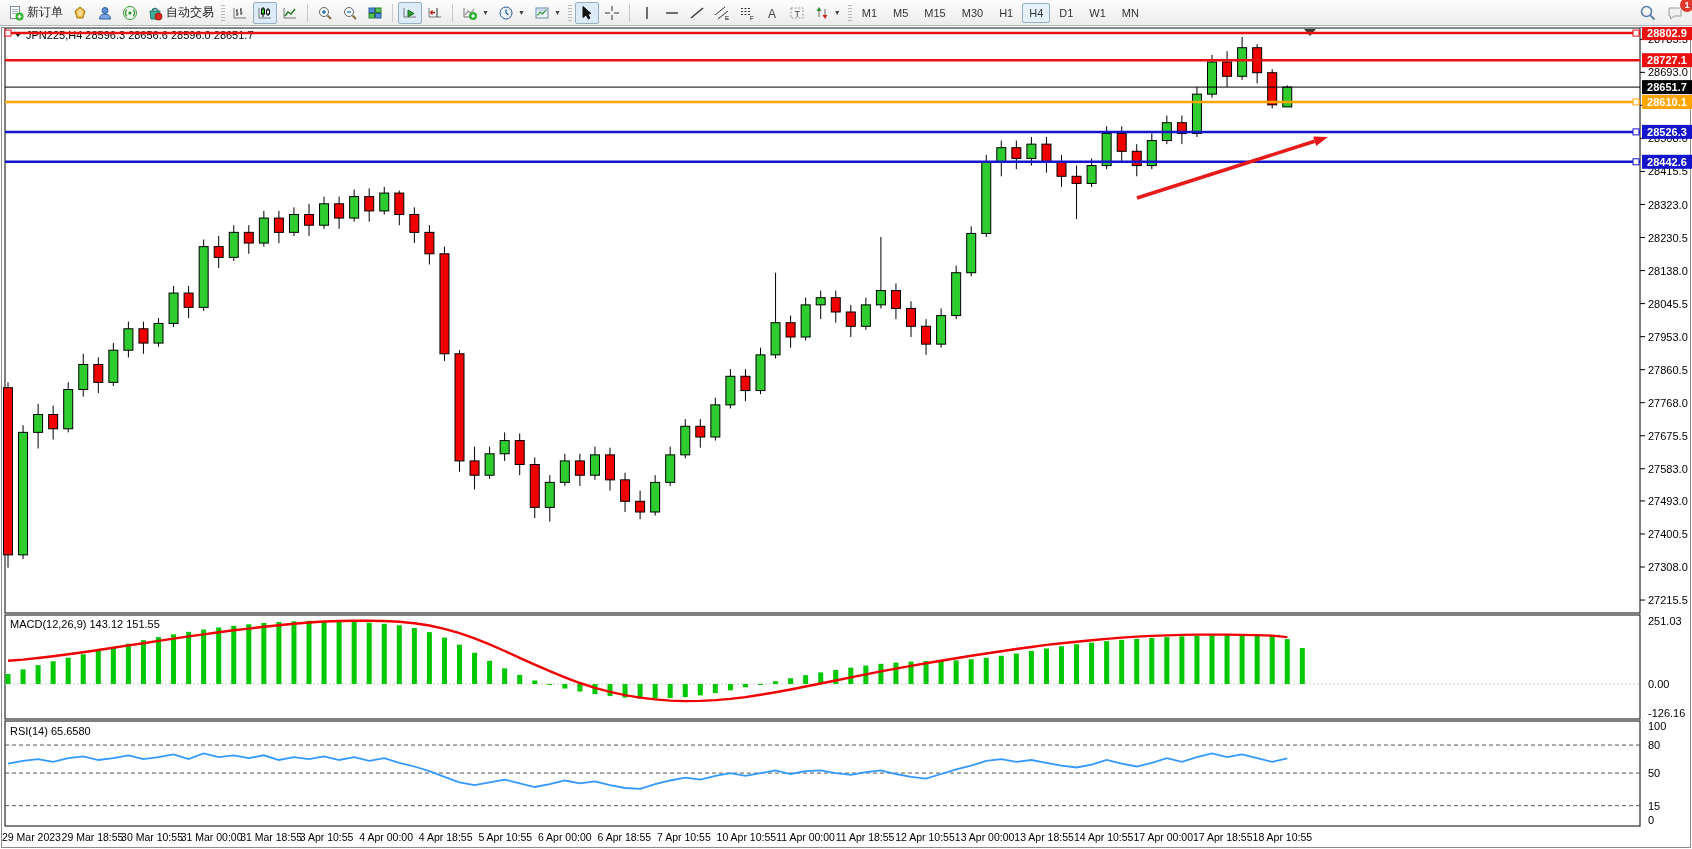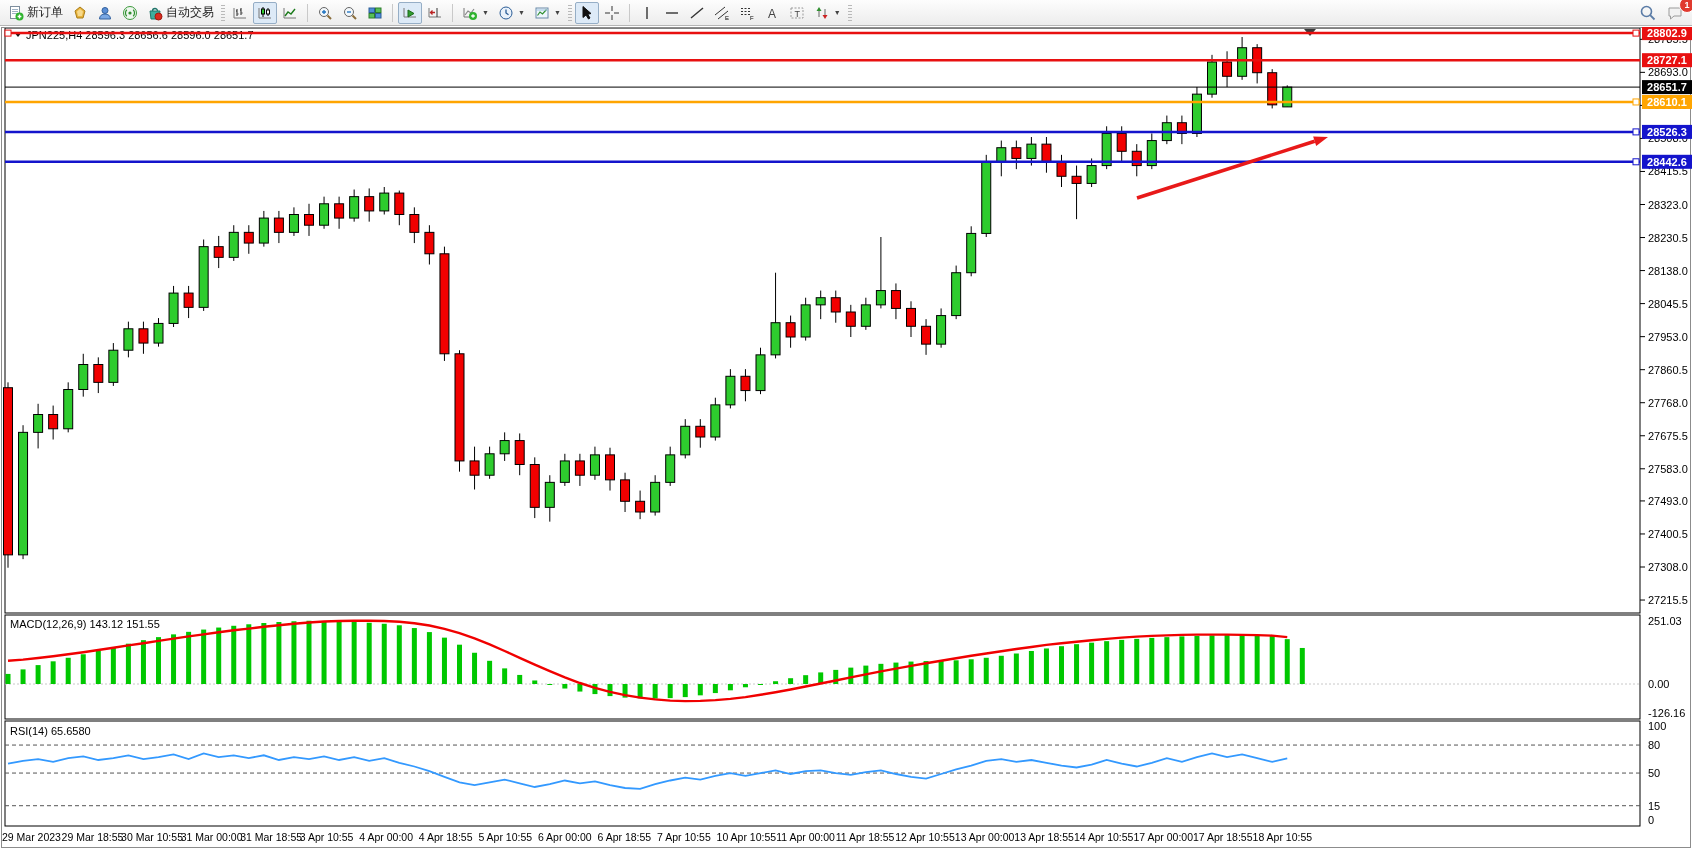--- a/index.html
+++ b/index.html
@@ -225,20 +225,31 @@
       <svg class="ic" width="16" height="16">
         <path d="M5 2l2.5 4h-5z" fill="#2f8f2f"></path>
         <path d="M11 14l-2.5-4h5z" fill="#c22"></path>
         <path d="M5 6v6M11 10V4" stroke="#666"></path>
       </svg>
       <span class="caret">▼</span>
     </button>
 
     <div class="grip"></div>
 
+    <div style="display:flex;gap:2px;">
+      <button class="tf-btn">M1</button>
+      <button class="tf-btn">M5</button>
+      <button class="tf-btn">M15</button>
+      <button class="tf-btn">M30</button>
+      <button class="tf-btn">H1</button>
+      <button class="tf-btn active">H4</button>
+      <button class="tf-btn">D1</button>
+      <button class="tf-btn">W1</button>
+      <button class="tf-btn">MN</button>
+    </div>
 
     <div class="tb-spacer"></div>
 
     <button class="tb-btn">
       <svg class="ic" width="18" height="18">
         <circle cx="7.5" cy="7.5" r="5" fill="none" stroke="#5a7ba6" stroke-width="1.6"></circle>
         <line x1="11.2" y1="11.2" x2="15.5" y2="15.5" stroke="#5a7ba6" stroke-width="1.8"></line>
       </svg>
     </button>
     <div class="chat-wrap">

